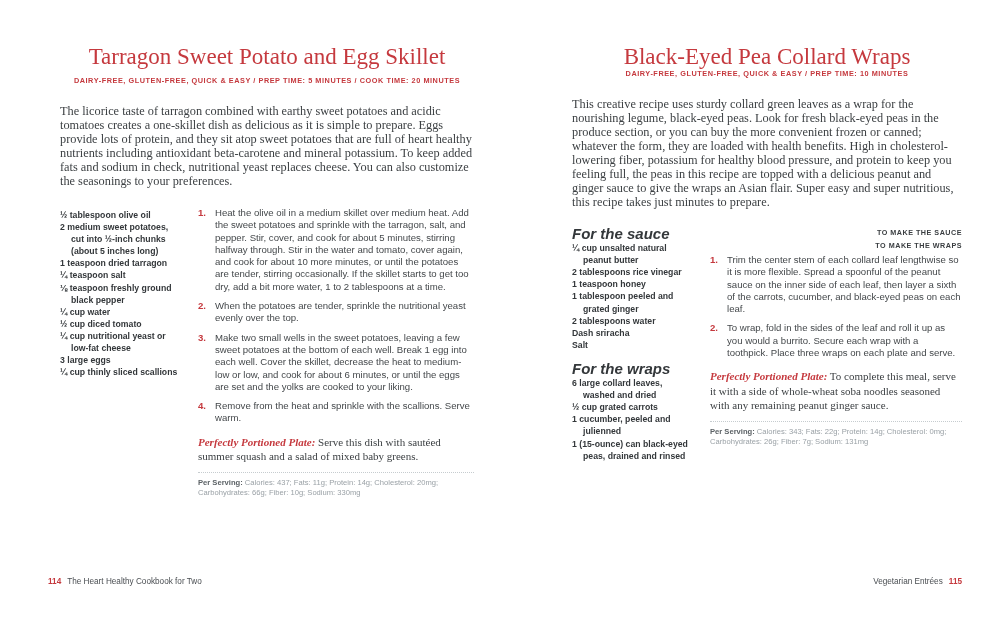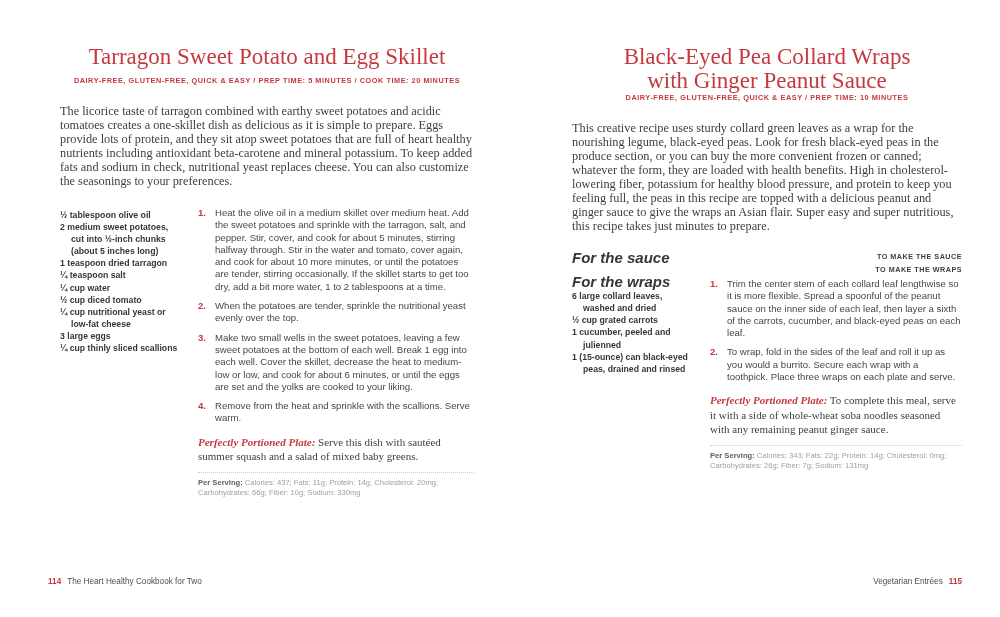--- a/index.html
+++ b/index.html
@@ -89,20 +89,21 @@
     <div class="intro">The licorice taste of tarragon combined with earthy sweet potatoes and acidic tomatoes creates a one-skillet dish as delicious as it is simple to prepare. Eggs provide lots of protein, and they sit atop sweet potatoes that are full of heart healthy nutrients including antioxidant beta-carotene and mineral potassium. To keep added fats and sodium in check, nutritional yeast replaces cheese. You can also customize the seasonings to your preferences.</div>
     <div class="wave"></div>
 
     <div class="columns">
       <div class="ing-col">
         <ul class="ing-list">
           <li>½ tablespoon olive oil</li>
           <li>2 medium sweet potatoes, cut into ½-inch chunks (about 5 inches long)</li>
           <li>1 teaspoon dried tarragon</li>
           <li>¼ teaspoon salt</li>
+          <li>⅛ teaspoon freshly ground black pepper</li>
           <li>¼ cup water</li>
           <li>½ cup diced tomato</li>
           <li>¼ cup nutritional yeast or low-fat cheese</li>
           <li>3 large eggs</li>
           <li>¼ cup thinly sliced scallions</li>
         </ul>
       </div>
       <div class="inst-col">
         <ol class="steps">
           <li>
@@ -128,30 +129,38 @@
         <div class="per-serving">
           <b>Per Serving:</b><span> Calories: 437; Fats: 11g; Protein: 14g; Cholesterol: 20mg; Carbohydrates: 66g; Fiber: 10g; Sodium: 330mg</span>
         </div>
       </div>
     </div>
   </div>
 
   <div class="page" id="page-right">
     <h1 class="recipe-title" style="margin-bottom:0;">
       <span style="display:block;">Black-Eyed Pea Collard Wraps</span>
-      <span style="display:block;">with Ginger Peanut Sauce</span>
     </h1>
     <div class="diet-tags" style="">DAIRY-FREE, GLUTEN-FREE, QUICK &amp; EASY / PREP TIME: 10 MINUTES</div>
     <div class="wave"></div>
     <div class="intro">This creative recipe uses sturdy collard green leaves as a wrap for the nourishing legume, black-eyed peas. Look for fresh black-eyed peas in the produce section, or you can buy the more convenient frozen or canned; whatever the form, they are loaded with health benefits. High in cholesterol-lowering fiber, potassium for healthy blood pressure, and protein to keep you feeling full, the peas in this recipe are topped with a delicious peanut and ginger sauce to give the wraps an Asian flair. Super easy and super nutritious, this recipe takes just minutes to prepare.</div>
     <div class="wave"></div>
 
     <div class="columns">
       <div class="ing-col">
         <p class="ing-subhead">For the sauce</p>
+        <ul class="ing-list">
+          <li>¼ cup unsalted natural peanut butter</li>
+          <li>2 tablespoons rice vinegar</li>
+          <li>1 teaspoon honey</li>
+          <li>1 tablespoon peeled and grated ginger</li>
+          <li>2 tablespoons water</li>
+          <li>Dash sriracha</li>
+          <li>Salt</li>
+        </ul>
         <p class="ing-subhead ing-group-gap">For the wraps</p>
         <ul class="ing-list">
           <li>6 large collard leaves, washed and dried</li>
           <li>½ cup grated carrots</li>
           <li>1 cucumber, peeled and julienned</li>
           <li>1 (15-ounce) can black-eyed peas, drained and rinsed</li>
         </ul>
       </div>
       <div class="inst-col">
         <p class="make-head">TO MAKE THE SAUCE</p>

